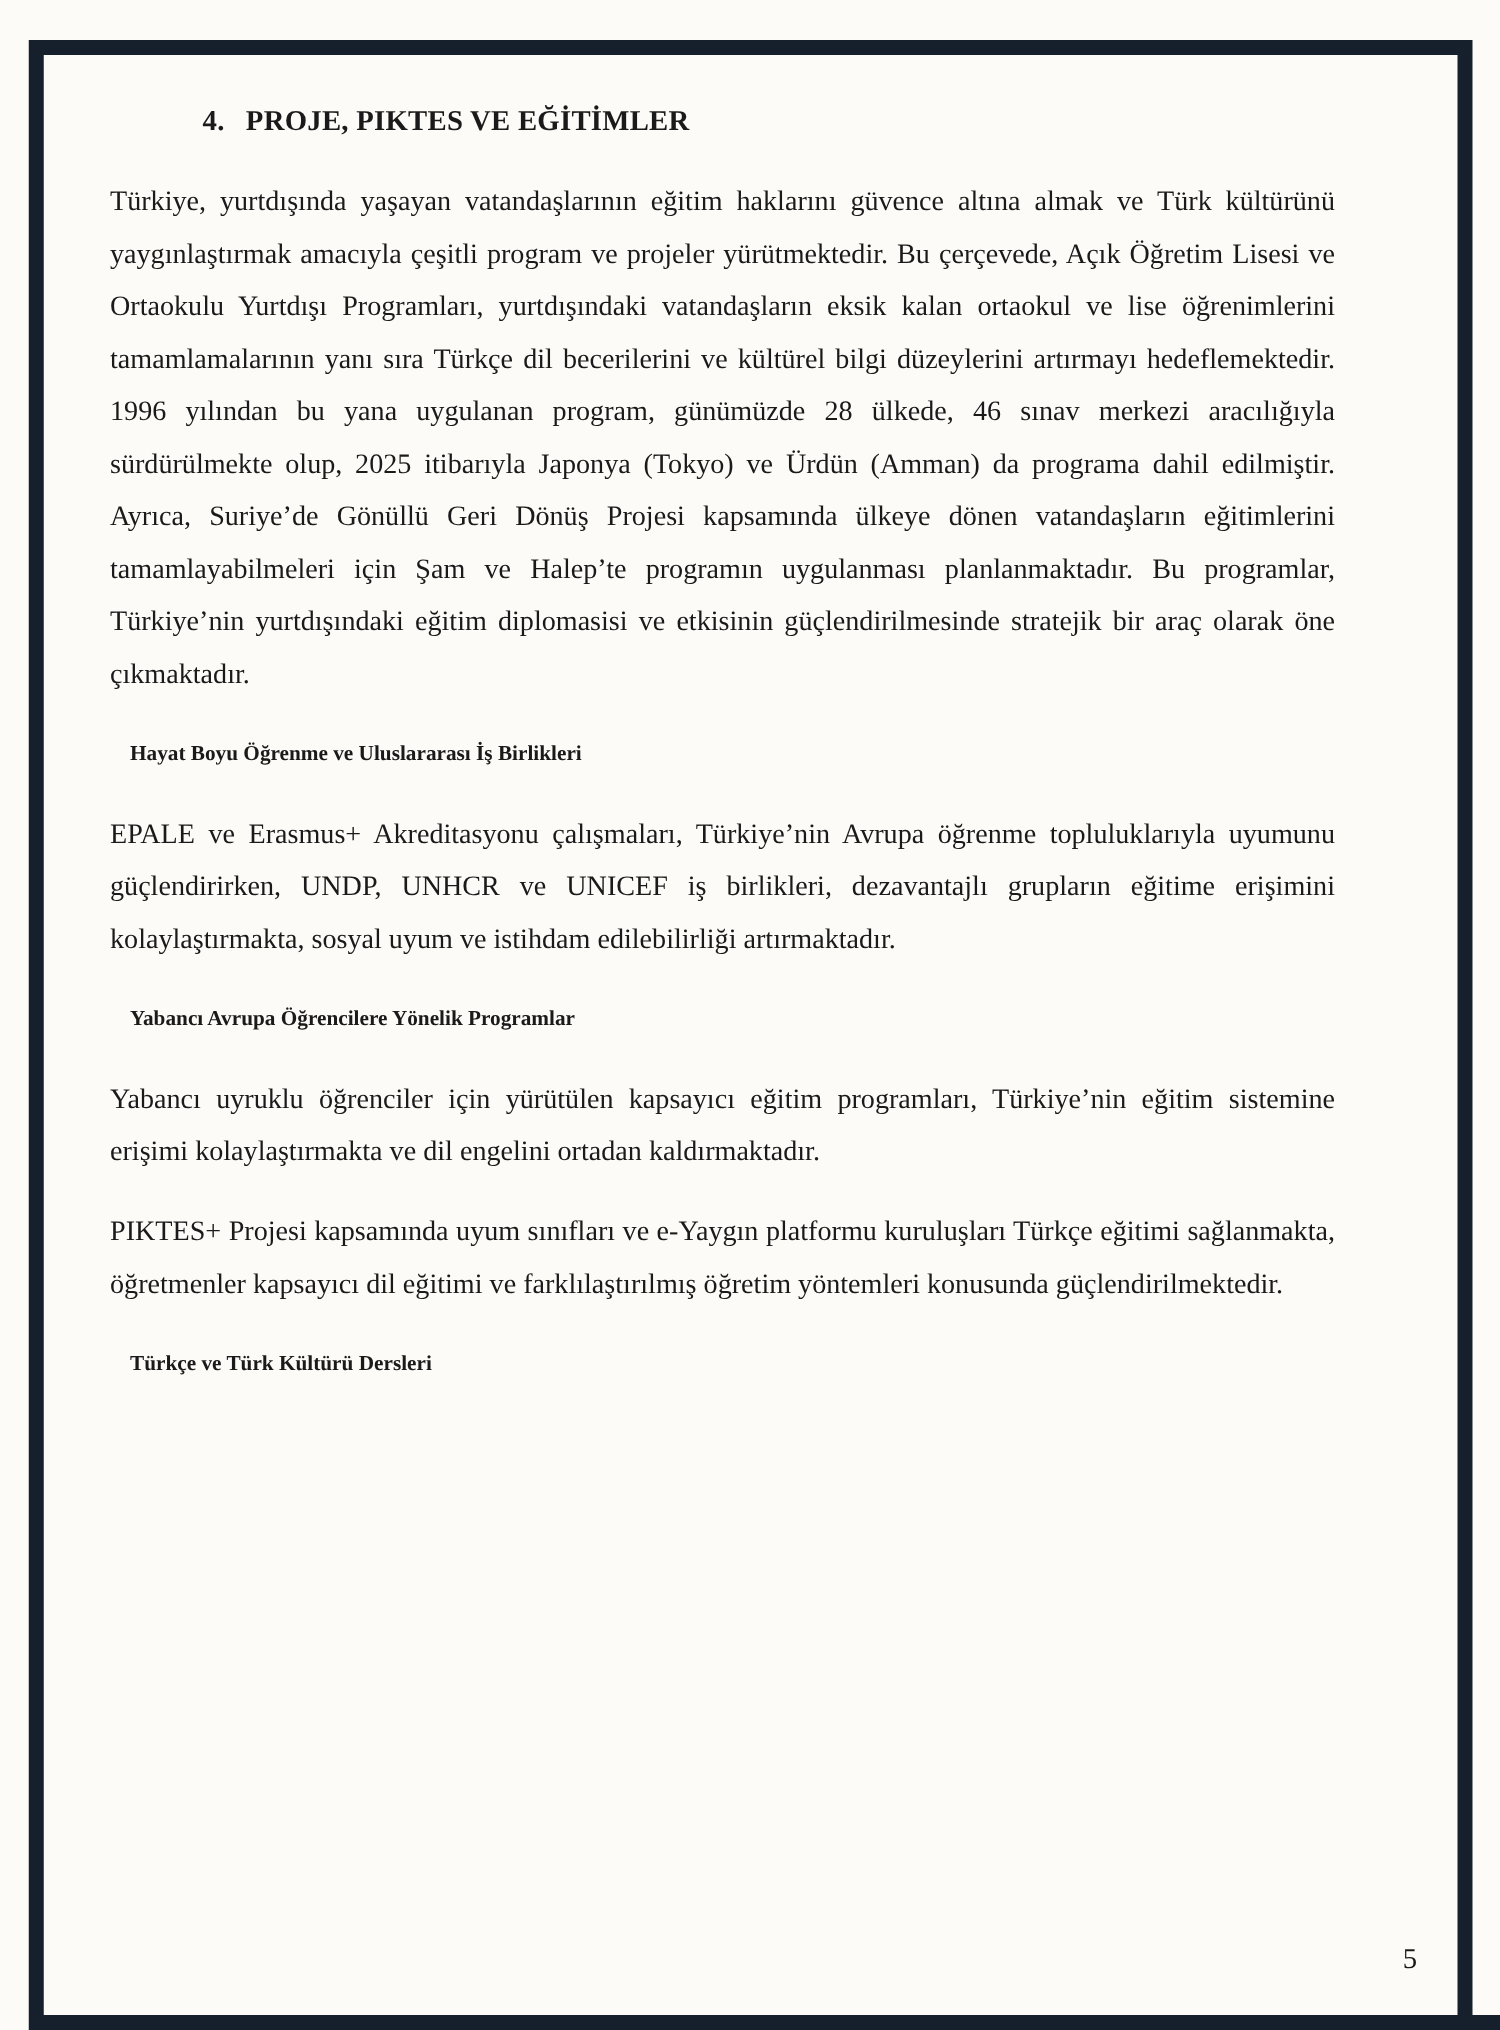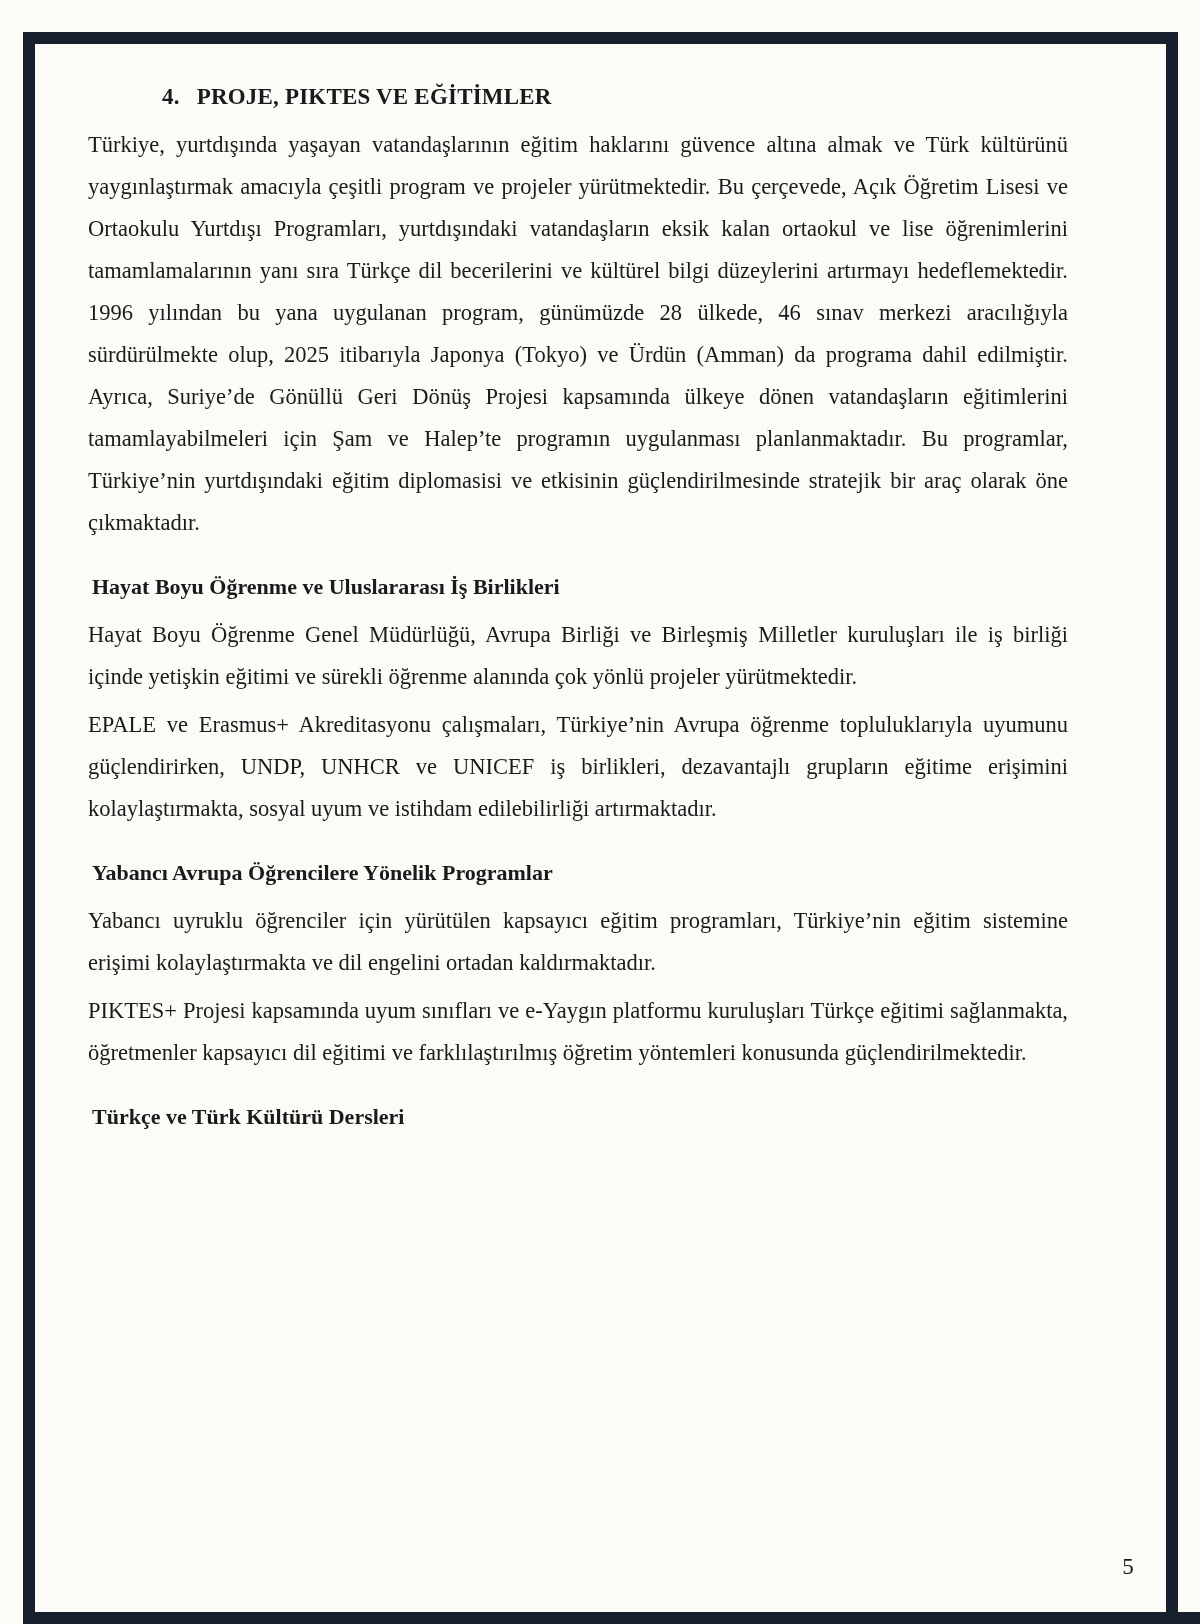--- a/index.html
+++ b/index.html
@@ -53,26 +53,26 @@
     padding-left: 74px;
     line-height: 42px;
     text-align: left;
     letter-spacing: 0.2px;
   }
   .section-heading .sec-num {
     display: inline-block;
     margin-right: 17px;
   }
   .content p {
-    margin: 6px 0 0 0;
+    margin: 22px 0 0 0;
   }
   .subheading {
-    font-size: 22px;
+    font-size: 17px;
     font-weight: bold;
-    margin: 22px 0 0 4px;
+    margin: 22px 0 0 16px;
     text-align: left;
     line-height: 42px;
   }
   .page-number {
     position: absolute;
     left: 1108px;
     top: 1550px;
     width: 40px;
     text-align: center;
     font-size: 23px;
@@ -90,21 +90,20 @@
   <div class="content">
 
     <h1 class="section-heading">
       <span class="sec-num">4.</span><span>PROJE, PIKTES VE EĞİTİMLER</span>
     </h1>
 
     <p>Türkiye, yurtdışında yaşayan vatandaşlarının eğitim haklarını güvence altına almak ve Türk kültürünü yaygınlaştırmak amacıyla çeşitli program ve projeler yürütmektedir. Bu çerçevede, Açık Öğretim Lisesi ve Ortaokulu Yurtdışı Programları, yurtdışındaki vatandaşların eksik kalan ortaokul ve lise öğrenimlerini tamamlamalarının yanı sıra Türkçe dil becerilerini ve kültürel bilgi düzeylerini artırmayı hedeflemektedir. 1996 yılından bu yana uygulanan program, günümüzde 28 ülkede, 46 sınav merkezi aracılığıyla sürdürülmekte olup, 2025 itibarıyla Japonya (Tokyo) ve Ürdün (Amman) da programa dahil edilmiştir. Ayrıca, Suriye’de Gönüllü Geri Dönüş Projesi kapsamında ülkeye dönen vatandaşların eğitimlerini tamamlayabilmeleri için Şam ve Halep’te programın uygulanması planlanmaktadır. Bu programlar, Türkiye’nin yurtdışındaki eğitim diplomasisi ve etkisinin güçlendirilmesinde stratejik bir araç olarak öne çıkmaktadır.</p>
 
     <h2 class="subheading">Hayat Boyu Öğrenme ve Uluslararası İş Birlikleri</h2>
 
-    <p>Hayat Boyu Öğrenme Genel Müdürlüğü, Avrupa Birliği ve Birleşmiş Milletler kuruluşları ile iş birliği içinde yetişkin eğitimi ve sürekli öğrenme alanında çok yönlü projeler yürütmektedir.</p>
 
     <p>EPALE ve Erasmus+ Akreditasyonu çalışmaları, Türkiye’nin Avrupa öğrenme topluluklarıyla uyumunu güçlendirirken, UNDP, UNHCR ve UNICEF iş birlikleri, dezavantajlı grupların eğitime erişimini kolaylaştırmakta, sosyal uyum ve istihdam edilebilirliği artırmaktadır.</p>
 
 
 
     <h2 class="subheading">Yabancı Avrupa Öğrencilere Yönelik Programlar</h2>
 
     <p>Yabancı uyruklu öğrenciler için yürütülen kapsayıcı eğitim programları, Türkiye’nin eğitim sistemine erişimi kolaylaştırmakta ve dil engelini ortadan kaldırmaktadır.</p>
 
     <p>PIKTES+ Projesi kapsamında uyum sınıfları ve e-Yaygın platformu kuruluşları Türkçe eğitimi sağlanmakta, öğretmenler kapsayıcı dil eğitimi ve farklılaştırılmış öğretim yöntemleri konusunda güçlendirilmektedir.</p>

